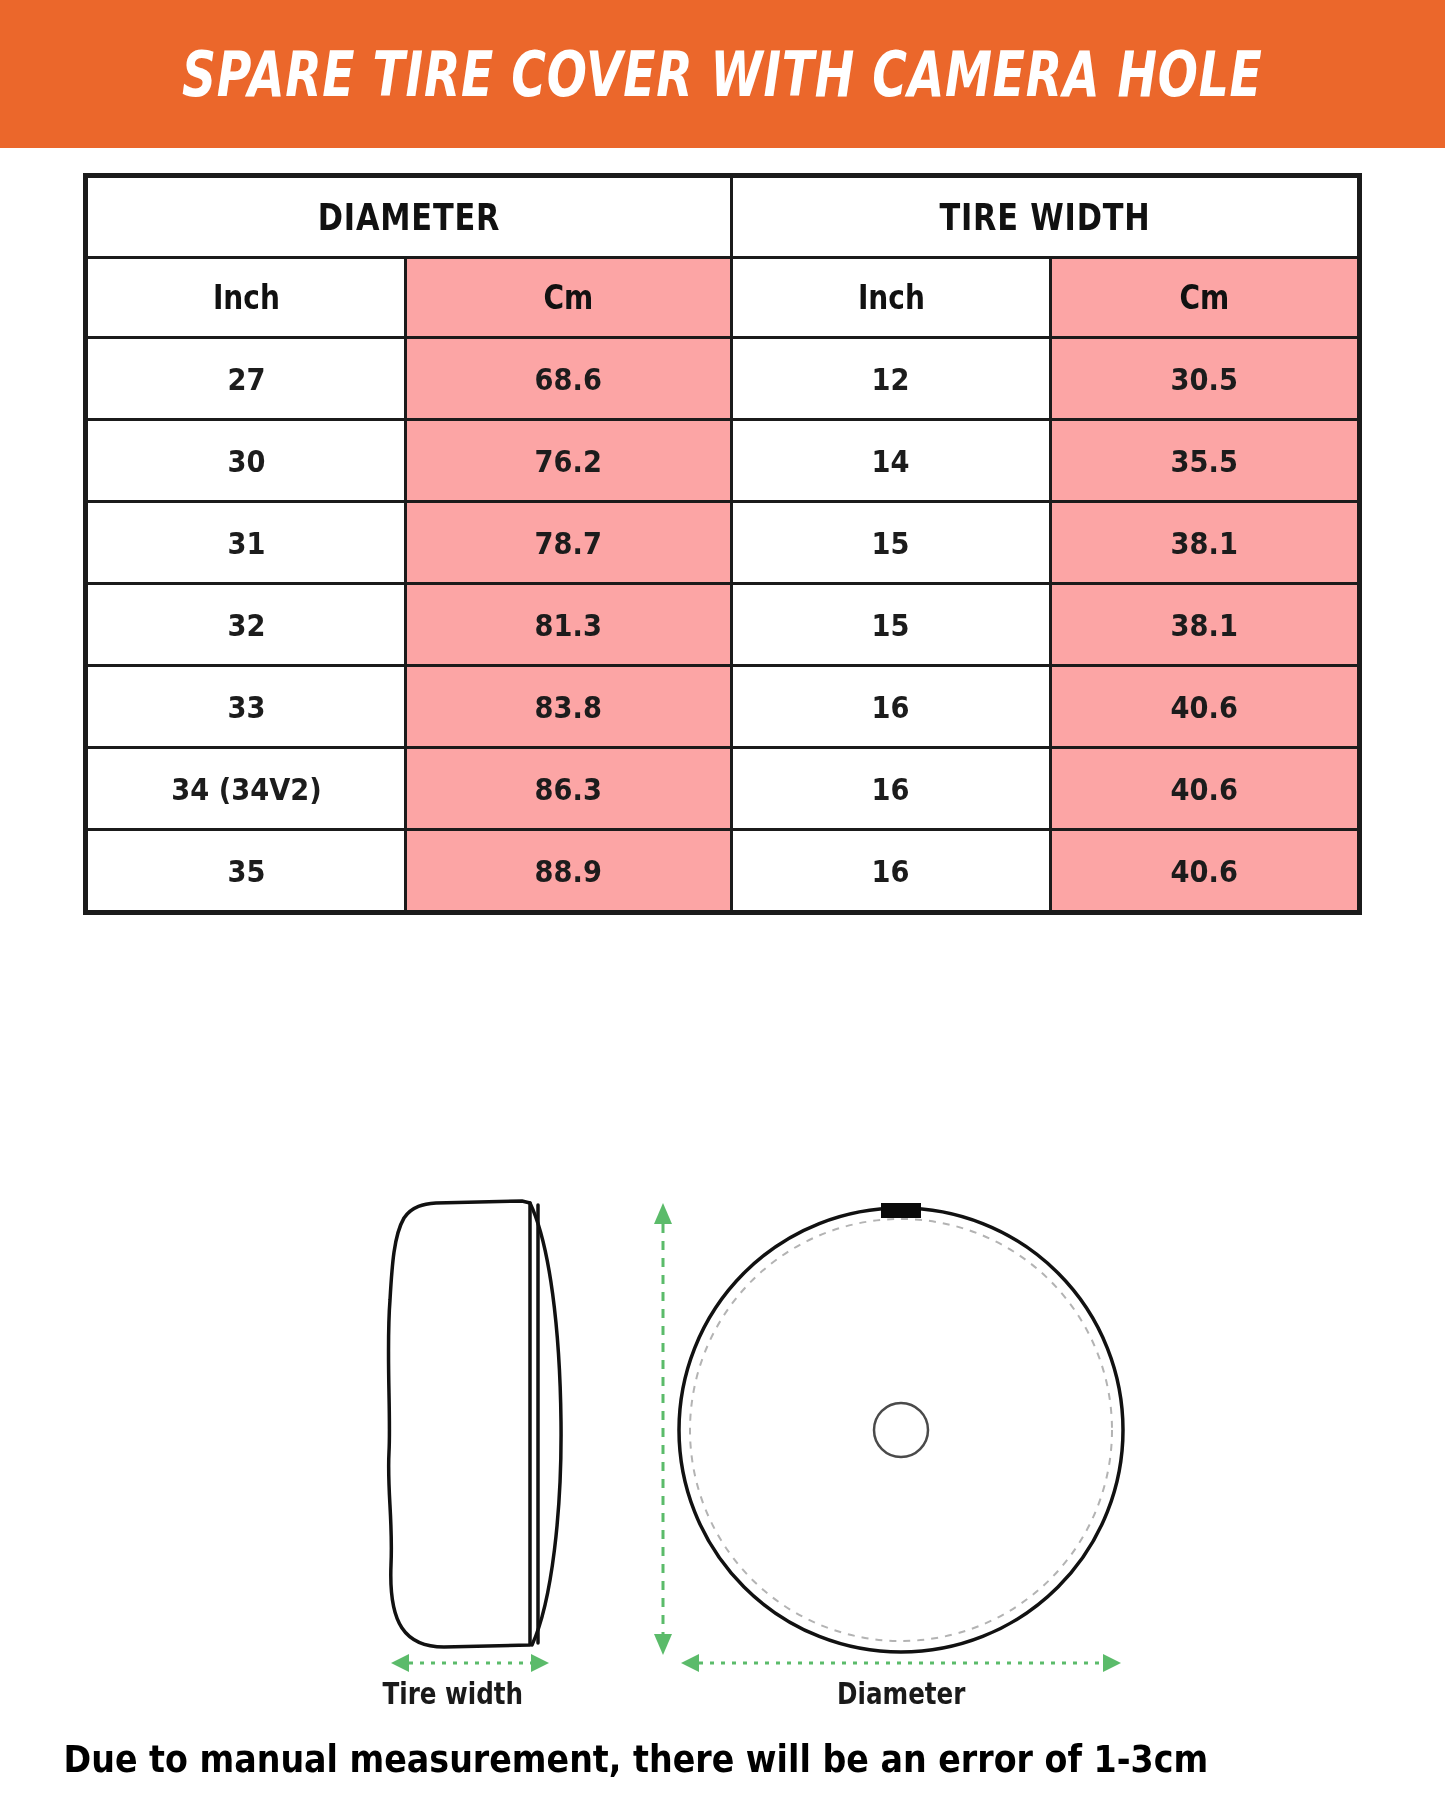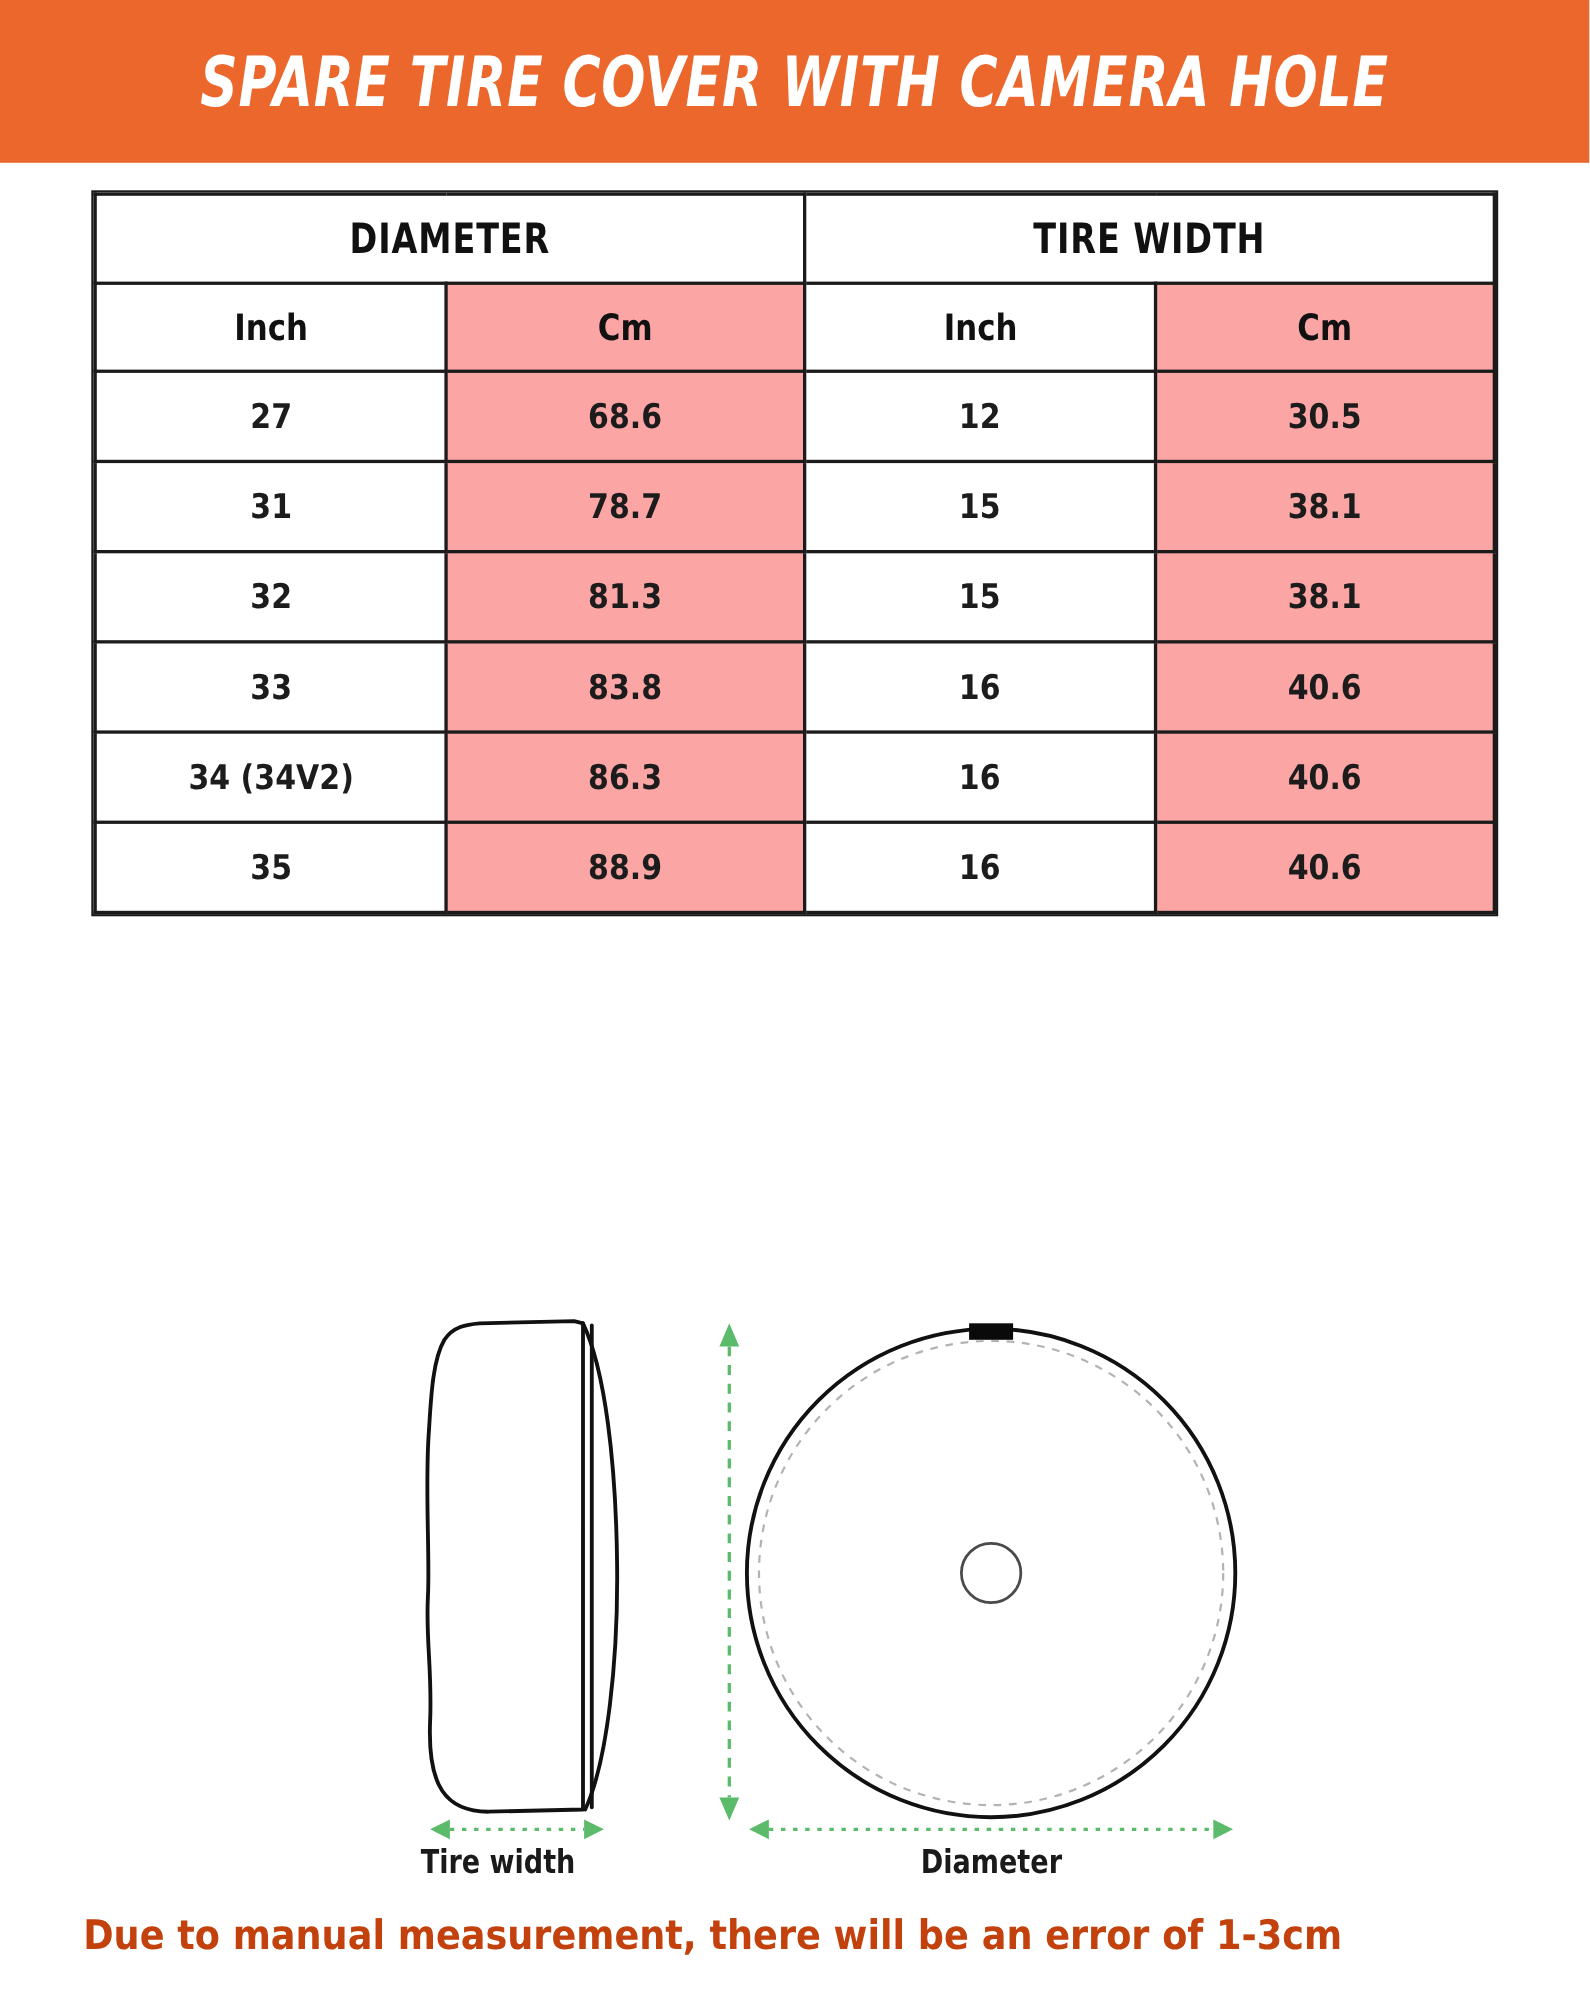--- a/index.html
+++ b/index.html
@@ -79,22 +79,22 @@
     width: 220px; text-align: center;
     font-size: 30px; font-weight: bold; color: #1a1a1a;
   }
   .measure-label > span { display: inline-block; transform: scaleX(0.82); white-space: nowrap; }
   .tire-width-label { left: 343px; }
   .diameter-label   { left: 791px; }
 
   
   .disclaimer {
     position: absolute; left: 0; top: 1738px;
-    width: 1295px; text-align: center;
-    font-size: 37px; font-weight: bold; color: #c2410c;
+    width: 1295px; text-align: left;
+    font-size: 37px; font-weight: bold; color: #000000;
   }
   .disclaimer > span { display: inline-block; transform: scaleX(0.9); white-space: nowrap; }
 </style>
 </head>
 <body>
 
 <div class="page">
 
   <header class="banner">
     <span class="banner-title">SPARE TIRE COVER WITH CAMERA HOLE</span>
@@ -123,20 +123,26 @@
           <th class="cell-white"><span class="sub-label">Inch</span></th>
           <th class="cell-gray"><span class="sub-label">Cm</span></th>
         </tr>
         <tr class="data-row">
           <td class="cell-white"><span class="cell-val">27</span></td>
           <td class="cell-gray"><span class="cell-val">68.6</span></td>
           <td class="cell-white"><span class="cell-val">12</span></td>
           <td class="cell-gray"><span class="cell-val">30.5</span></td>
         </tr>
         <tr class="data-row">
+          <td class="cell-white"><span class="cell-val">30</span></td>
+          <td class="cell-gray"><span class="cell-val">76.2</span></td>
+          <td class="cell-white"><span class="cell-val">14</span></td>
+          <td class="cell-gray"><span class="cell-val">35.5</span></td>
+        </tr>
+        <tr class="data-row">
           <td class="cell-white"><span class="cell-val">31</span></td>
           <td class="cell-gray"><span class="cell-val">78.7</span></td>
           <td class="cell-white"><span class="cell-val">15</span></td>
           <td class="cell-gray"><span class="cell-val">38.1</span></td>
         </tr>
         <tr class="data-row">
           <td class="cell-white"><span class="cell-val">32</span></td>
           <td class="cell-gray"><span class="cell-val">81.3</span></td>
           <td class="cell-white"><span class="cell-val">15</span></td>
           <td class="cell-gray"><span class="cell-val">38.1</span></td>

